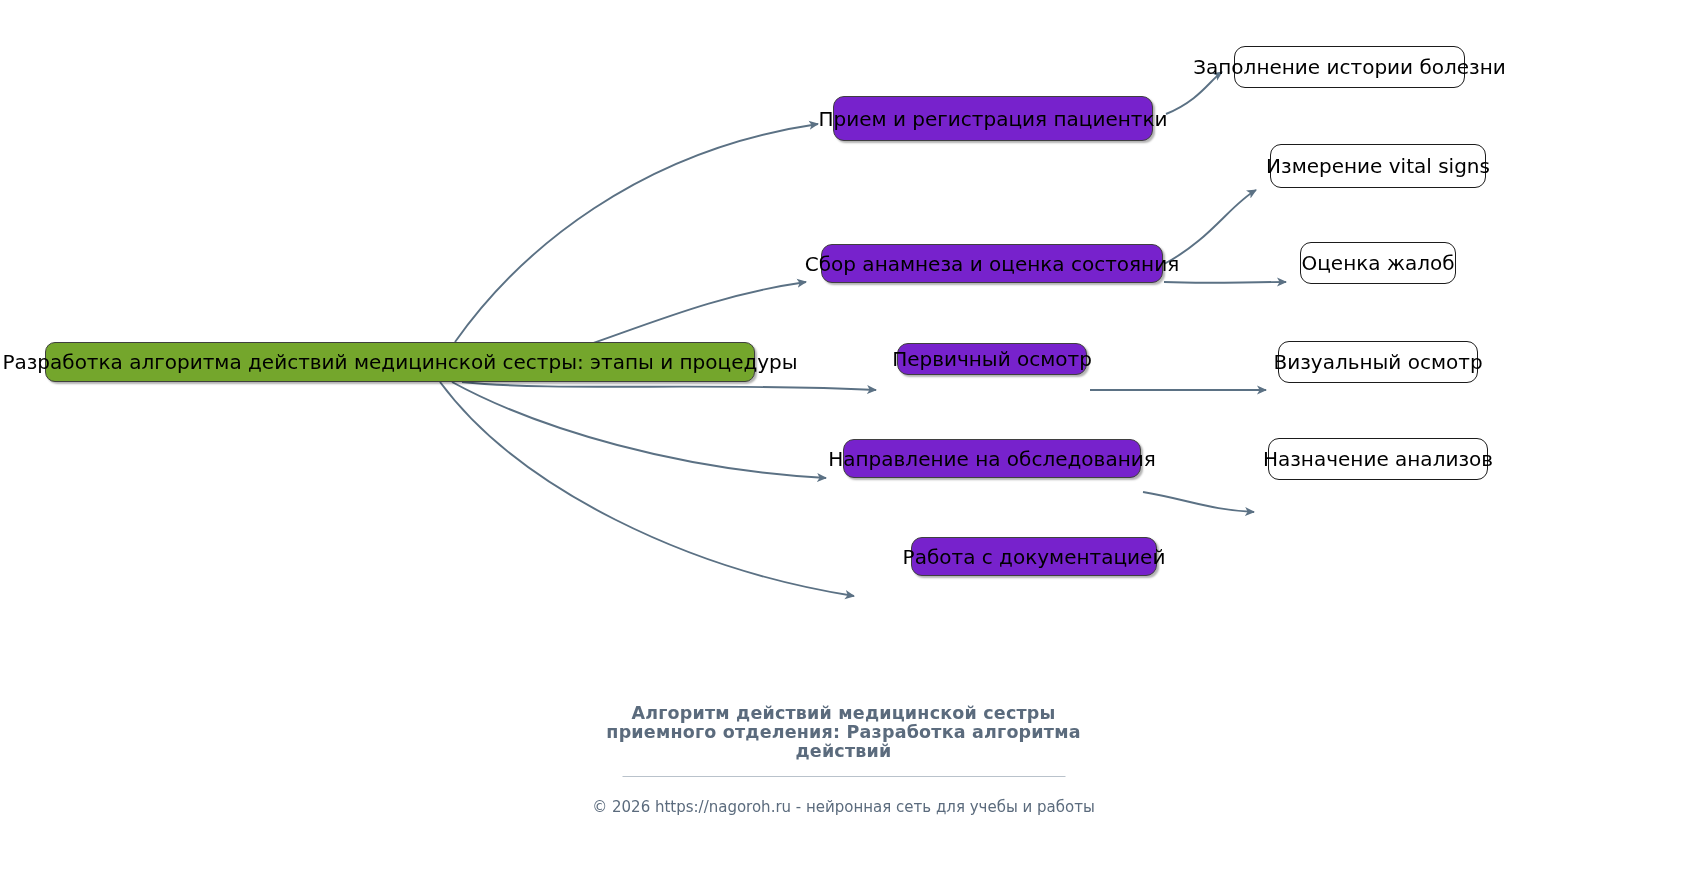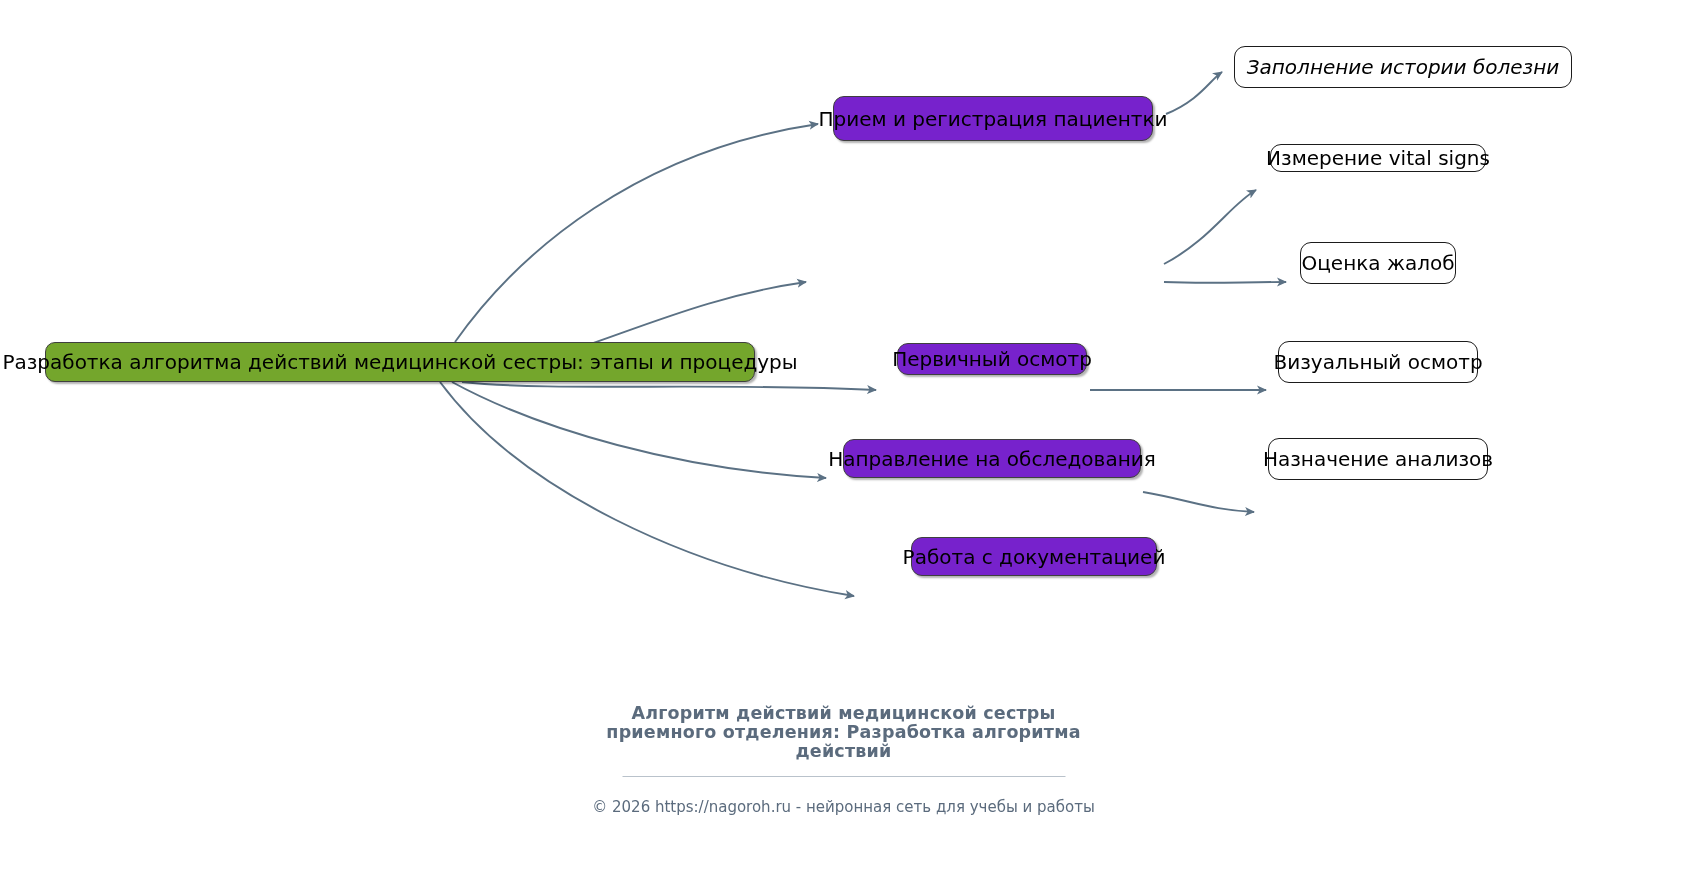--- a/index.html
+++ b/index.html
@@ -75,38 +75,41 @@
   </svg>
 
   <div class="node root" style="left:45px;top:342px;width:710px;height:40px;">
     <span>Разработка алгоритма действий медицинской сестры: этапы и процедуры</span>
   </div>
 
   <div class="node branch" style="left:833px;top:96px;width:320px;height:45px;">
     <span>Прием и регистрация пациентки</span>
   </div>
 
+  <div class="node branch" style="left:821px;top:244px;width:342px;height:39px;">
+    <span>Сбор анамнеза и оценка состояния</span>
+  </div>
 
   <div class="node branch" style="left:897px;top:343px;width:190px;height:32px;">
     <span>Первичный осмотр</span>
   </div>
 
   <div class="node branch" style="left:843px;top:439px;width:298px;height:39px;">
     <span>Направление на обследования</span>
   </div>
 
   <div class="node branch" style="left:869px;top:537px;width:246px;height:39px;margin-left:42px;">
     <span>Работа с документацией</span>
   </div>
 
-  <div class="node leaf" style="left:1234px;top:46px;width:338px;height:42px;font-style:italic;">
+  <div class="node leaf" style="left:1234px;top:46px;width:231px;height:42px;">
     <span>Заполнение истории болезни</span>
   </div>
 
-  <div class="node leaf" style="left:1270px;top:144px;width:216px;height:28px;">
+  <div class="node leaf" style="left:1270px;top:144px;width:216px;height:44px;">
     <span>Измерение vital signs</span>
   </div>
 
   <div class="node leaf" style="left:1300px;top:242px;width:156px;height:42px;">
     <span>Оценка жалоб</span>
   </div>
 
   <div class="node leaf" style="left:1278px;top:341px;width:200px;height:42px;">
     <span>Визуальный осмотр</span>
   </div>

